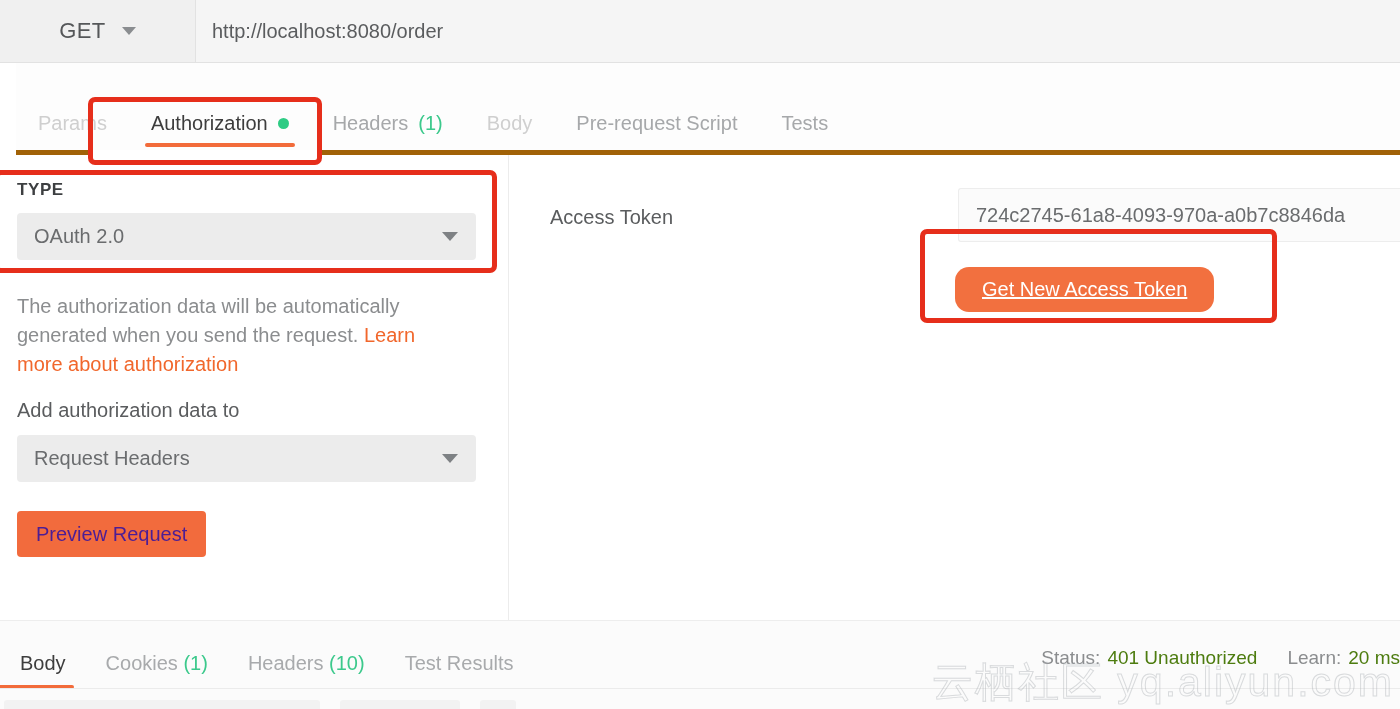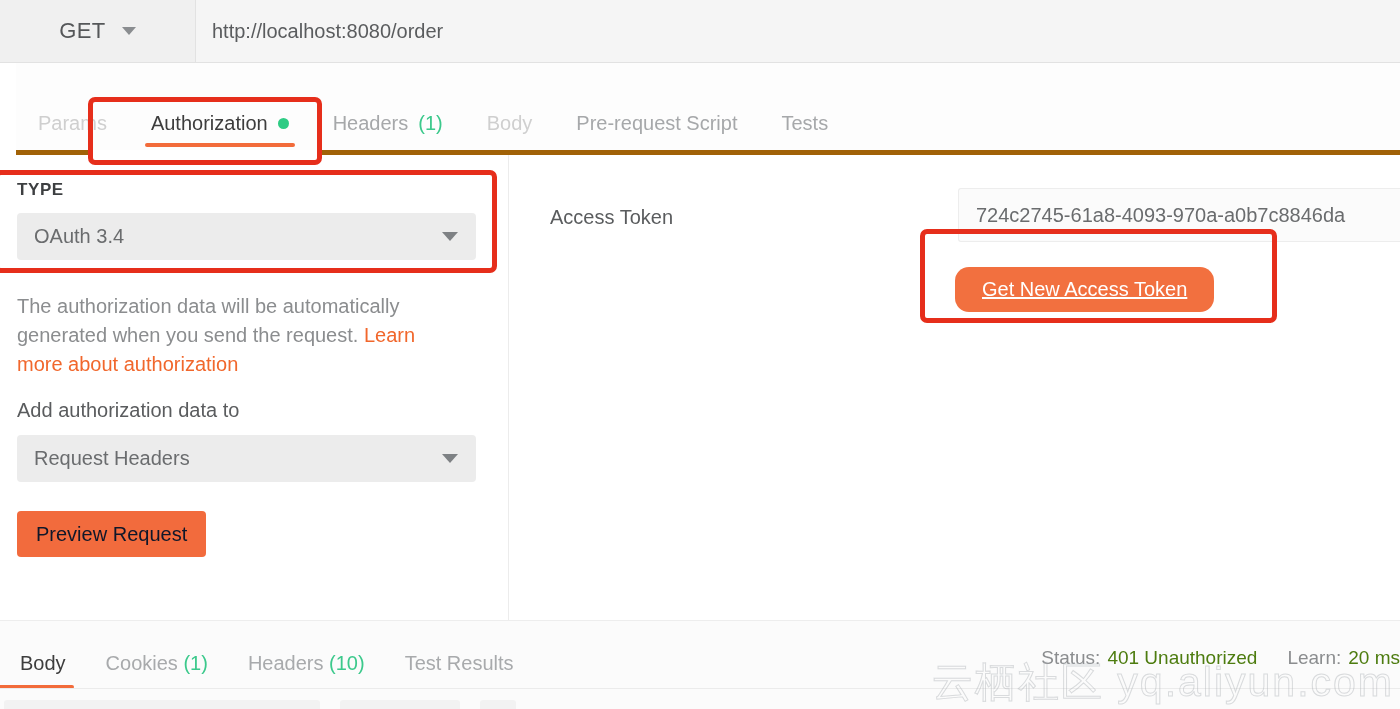--- a/index.html
+++ b/index.html
@@ -181,21 +181,21 @@
   .preview-btn {
     margin-top: 29px;
     display: inline-flex;
     align-items: center;
     justify-content: center;
     height: 46px;
     padding: 8px 19px;
     background: #f26b3d;
     border: none;
     border-radius: 4px;
-    color: #0f172a;
+    color: #4c1d95;
     font-size: 20px;
     font-family: "Liberation Sans", sans-serif;
     cursor: pointer;
   }
 
   
   .right-pane {
     position: absolute;
     left: 509px; top: 13px;
     width: 891px; height: 465px;
@@ -394,21 +394,21 @@
   </div>
 
   <div class="content">
     <div class="v-divider"></div>
 
     <div class="left-pane">
 
       <div class="type-label">TYPE</div>
 
       <div class="select-box">
-        <span class="select-value">OAuth 3.4</span>
+        <span class="select-value">OAuth 2.0</span>
         <span class="select-caret"></span>
       </div>
 
       <div class="helper-text">
         <span>The authorization data will be automatically generated when you send the request. </span><a class="helper-link">Learn more about authorization</a>
       </div>
 
       <div class="add-auth-label">Add authorization data to</div>
 
       <div class="select-box">

